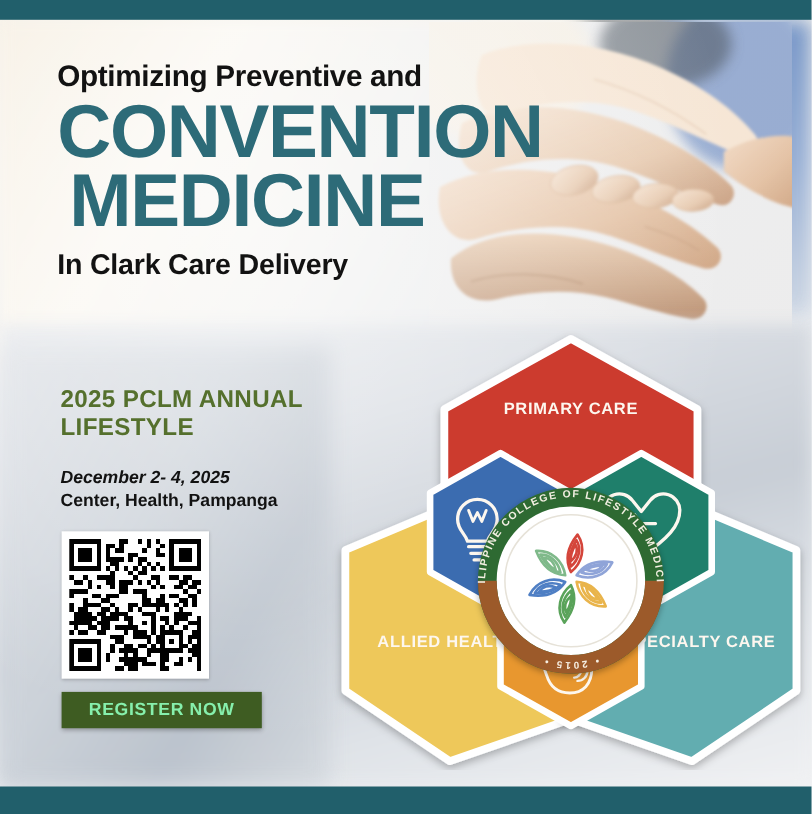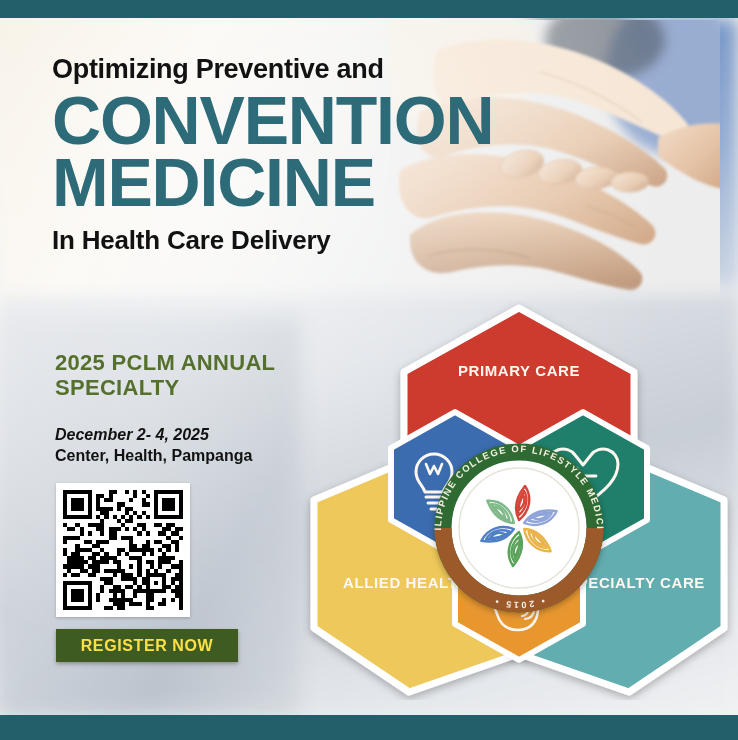--- a/index.html
+++ b/index.html
@@ -76,21 +76,21 @@
   .h-kicker {
     font-size:27px; font-weight:bold; color:#121212;
     letter-spacing:-.3px; line-height:1.1;
   }
   .h-big {
     font-size:68px; font-weight:bold; color:#2d6b78;
     letter-spacing:-1.2px; line-height:.92; margin-top:4px;
   }
   .h-big2 {
     font-size:68px; font-weight:bold; color:#2d6b78;
-    letter-spacing:-1.2px; line-height:.92;
+    letter-spacing:-1.2px; line-height:.92;margin-left:11px;
   }
   .h-sub {
     font-size:26px; font-weight:bold; color:#121212;
     letter-spacing:-.2px; line-height:1.1; margin-top:12px;
   }
 
   
   .event { position:absolute; left:55px; top:350px; z-index:20; }
   .ev-title {
     font-size:22px; font-weight:bold; color:#55702d;
@@ -112,21 +112,21 @@
     padding:7px;
     box-shadow:0 1px 3px rgba(0,0,0,.22);
   }
   .qr-wrap svg { display:block; width:120px; height:120px; }
 
   
   .register-btn {
     position:absolute; left:56px; top:629px; z-index:20;
     width:182px; height:33px;
     background:#3e5c22;
-    color:#fde047;
+    color:#86efac;
     font-size:16px; font-weight:bold; letter-spacing:.6px;
     display:flex; align-items:center; justify-content:center;
     box-shadow:0 2px 4px rgba(0,0,0,.3);
     cursor:pointer; user-select:none;
   }
 
   
   .hex-cluster {
     position:absolute; left:300px; top:300px;
     width:438px; height:400px; z-index:15;
@@ -221,26 +221,26 @@
   </svg>
 
   <div class="photo-lower"></div>
   <div class="photo-lower-left"></div>
   <div class="photo-vignette"></div>
 
   <div class="headline">
     <div class="h-kicker">Optimizing Preventive and</div>
     <div class="h-big">CONVENTION</div>
     <div class="h-big2">MEDICINE</div>
-    <div class="h-sub">In Health Care Delivery</div>
+    <div class="h-sub">In Clark Care Delivery</div>
   </div>
 
   <div class="event">
     <div class="ev-title">2025 PCLM ANNUAL</div>
-    <div class="ev-title">SPECIALTY</div>
+    <div class="ev-title">LIFESTYLE</div>
     <div class="ev-date">December 2- 4, 2025</div>
     <div class="ev-venue">Center, Health, Pampanga</div>
   </div>
 
   <div class="qr-wrap">
     <svg viewBox="0 0 29 29" shape-rendering="crispEdges">
       <rect width="29" height="29" fill="#ffffff"></rect>
       <g fill="#000000" id="qrcells">
           <path d="M0 0h1v1h-1zM1 0h1v1h-1zM2 0h1v1h-1zM3 0h1v1h-1zM4 0h1v1h-1zM5 0h1v1h-1zM6 0h1v1h-1zM11 0h1v1h-1zM12 0h1v1h-1zM15 0h1v1h-1zM17 0h1v1h-1zM19 0h1v1h-1zM22 0h1v1h-1zM23 0h1v1h-1zM24 0h1v1h-1zM25 0h1v1h-1zM26 0h1v1h-1zM27 0h1v1h-1zM28 0h1v1h-1zM0 1h1v1h-1zM6 1h1v1h-1zM8 1h1v1h-1zM9 1h1v1h-1zM11 1h1v1h-1zM17 1h1v1h-1zM20 1h1v1h-1zM22 1h1v1h-1zM28 1h1v1h-1zM0 2h1v1h-1zM2 2h1v1h-1zM3 2h1v1h-1zM4 2h1v1h-1zM6 2h1v1h-1zM8 2h1v1h-1zM10 2h1v1h-1zM11 2h1v1h-1zM16 2h1v1h-1zM19 2h1v1h-1zM22 2h1v1h-1zM24 2h1v1h-1zM25 2h1v1h-1zM26 2h1v1h-1zM28 2h1v1h-1zM0 3h1v1h-1zM2 3h1v1h-1zM3 3h1v1h-1zM4 3h1v1h-1zM6 3h1v1h-1zM8 3h1v1h-1zM13 3h1v1h-1zM14 3h1v1h-1zM19 3h1v1h-1zM20 3h1v1h-1zM22 3h1v1h-1zM24 3h1v1h-1zM25 3h1v1h-1zM26 3h1v1h-1zM28 3h1v1h-1zM0 4h1v1h-1zM2 4h1v1h-1zM3 4h1v1h-1zM4 4h1v1h-1zM6 4h1v1h-1zM8 4h1v1h-1zM9 4h1v1h-1zM10 4h1v1h-1zM11 4h1v1h-1zM13 4h1v1h-1zM15 4h1v1h-1zM16 4h1v1h-1zM22 4h1v1h-1zM24 4h1v1h-1zM25 4h1v1h-1zM26 4h1v1h-1zM28 4h1v1h-1zM0 5h1v1h-1zM6 5h1v1h-1zM9 5h1v1h-1zM10 5h1v1h-1zM15 5h1v1h-1zM17 5h1v1h-1zM19 5h1v1h-1zM22 5h1v1h-1zM28 5h1v1h-1zM0 6h1v1h-1zM1 6h1v1h-1zM2 6h1v1h-1zM3 6h1v1h-1zM4 6h1v1h-1zM5 6h1v1h-1zM6 6h1v1h-1zM8 6h1v1h-1zM10 6h1v1h-1zM12 6h1v1h-1zM14 6h1v1h-1zM16 6h1v1h-1zM18 6h1v1h-1zM20 6h1v1h-1zM22 6h1v1h-1zM23 6h1v1h-1zM24 6h1v1h-1zM25 6h1v1h-1zM26 6h1v1h-1zM27 6h1v1h-1zM28 6h1v1h-1zM9 7h1v1h-1zM13 7h1v1h-1zM15 7h1v1h-1zM16 7h1v1h-1zM0 8h1v1h-1zM3 8h1v1h-1zM6 8h1v1h-1zM7 8h1v1h-1zM8 8h1v1h-1zM9 8h1v1h-1zM14 8h1v1h-1zM18 8h1v1h-1zM19 8h1v1h-1zM22 8h1v1h-1zM23 8h1v1h-1zM25 8h1v1h-1zM26 8h1v1h-1zM1 9h1v1h-1zM2 9h1v1h-1zM4 9h1v1h-1zM8 9h1v1h-1zM9 9h1v1h-1zM11 9h1v1h-1zM12 9h1v1h-1zM13 9h1v1h-1zM15 9h1v1h-1zM17 9h1v1h-1zM19 9h1v1h-1zM24 9h1v1h-1zM25 9h1v1h-1zM27 9h1v1h-1zM28 9h1v1h-1zM4 10h1v1h-1zM6 10h1v1h-1zM9 10h1v1h-1zM11 10h1v1h-1zM12 10h1v1h-1zM18 10h1v1h-1zM20 10h1v1h-1zM23 10h1v1h-1zM24 10h1v1h-1zM26 10h1v1h-1zM27 10h1v1h-1zM0 11h1v1h-1zM1 11h1v1h-1zM2 11h1v1h-1zM3 11h1v1h-1zM11 11h1v1h-1zM12 11h1v1h-1zM14 11h1v1h-1zM15 11h1v1h-1zM16 11h1v1h-1zM25 11h1v1h-1zM28 11h1v1h-1zM0 12h1v1h-1zM5 12h1v1h-1zM6 12h1v1h-1zM8 12h1v1h-1zM9 12h1v1h-1zM10 12h1v1h-1zM16 12h1v1h-1zM20 12h1v1h-1zM22 12h1v1h-1zM23 12h1v1h-1zM26 12h1v1h-1zM27 12h1v1h-1zM3 13h1v1h-1zM7 13h1v1h-1zM8 13h1v1h-1zM16 13h1v1h-1zM17 13h1v1h-1zM19 13h1v1h-1zM20 13h1v1h-1zM24 13h1v1h-1zM25 13h1v1h-1zM27 13h1v1h-1zM0 14h1v1h-1zM3 14h1v1h-1zM4 14h1v1h-1zM5 14h1v1h-1zM6 14h1v1h-1zM9 14h1v1h-1zM13 14h1v1h-1zM14 14h1v1h-1zM16 14h1v1h-1zM17 14h1v1h-1zM18 14h1v1h-1zM19 14h1v1h-1zM20 14h1v1h-1zM21 14h1v1h-1zM23 14h1v1h-1zM25 14h1v1h-1zM27 14h1v1h-1zM0 15h1v1h-1zM2 15h1v1h-1zM3 15h1v1h-1zM7 15h1v1h-1zM8 15h1v1h-1zM10 15h1v1h-1zM13 15h1v1h-1zM15 15h1v1h-1zM19 15h1v1h-1zM21 15h1v1h-1zM24 15h1v1h-1zM1 16h1v1h-1zM2 16h1v1h-1zM3 16h1v1h-1zM4 16h1v1h-1zM6 16h1v1h-1zM7 16h1v1h-1zM9 16h1v1h-1zM10 16h1v1h-1zM11 16h1v1h-1zM12 16h1v1h-1zM16 16h1v1h-1zM17 16h1v1h-1zM18 16h1v1h-1zM23 16h1v1h-1zM24 16h1v1h-1zM25 16h1v1h-1zM26 16h1v1h-1zM1 17h1v1h-1zM2 17h1v1h-1zM3 17h1v1h-1zM4 17h1v1h-1zM5 17h1v1h-1zM7 17h1v1h-1zM8 17h1v1h-1zM9 17h1v1h-1zM10 17h1v1h-1zM12 17h1v1h-1zM13 17h1v1h-1zM18 17h1v1h-1zM20 17h1v1h-1zM21 17h1v1h-1zM23 17h1v1h-1zM24 17h1v1h-1zM25 17h1v1h-1zM28 17h1v1h-1zM0 18h1v1h-1zM1 18h1v1h-1zM2 18h1v1h-1zM3 18h1v1h-1zM4 18h1v1h-1zM6 18h1v1h-1zM7 18h1v1h-1zM8 18h1v1h-1zM13 18h1v1h-1zM16 18h1v1h-1zM18 18h1v1h-1zM21 18h1v1h-1zM23 18h1v1h-1zM26 18h1v1h-1zM27 18h1v1h-1zM28 18h1v1h-1zM1 19h1v1h-1zM4 19h1v1h-1zM5 19h1v1h-1zM7 19h1v1h-1zM8 19h1v1h-1zM10 19h1v1h-1zM11 19h1v1h-1zM12 19h1v1h-1zM13 19h1v1h-1zM14 19h1v1h-1zM18 19h1v1h-1zM20 19h1v1h-1zM22 19h1v1h-1zM25 19h1v1h-1zM28 19h1v1h-1zM0 20h1v1h-1zM2 20h1v1h-1zM3 20h1v1h-1zM6 20h1v1h-1zM7 20h1v1h-1zM12 20h1v1h-1zM14 20h1v1h-1zM15 20h1v1h-1zM16 20h1v1h-1zM18 20h1v1h-1zM20 20h1v1h-1zM21 20h1v1h-1zM22 20h1v1h-1zM23 20h1v1h-1zM24 20h1v1h-1zM27 20h1v1h-1zM28 20h1v1h-1zM9 21h1v1h-1zM10 21h1v1h-1zM11 21h1v1h-1zM14 21h1v1h-1zM15 21h1v1h-1zM16 21h1v1h-1zM17 21h1v1h-1zM19 21h1v1h-1zM20 21h1v1h-1zM24 21h1v1h-1zM26 21h1v1h-1zM27 21h1v1h-1zM28 21h1v1h-1zM0 22h1v1h-1zM1 22h1v1h-1zM2 22h1v1h-1zM3 22h1v1h-1zM4 22h1v1h-1zM5 22h1v1h-1zM6 22h1v1h-1zM10 22h1v1h-1zM11 22h1v1h-1zM17 22h1v1h-1zM19 22h1v1h-1zM20 22h1v1h-1zM22 22h1v1h-1zM24 22h1v1h-1zM26 22h1v1h-1zM28 22h1v1h-1zM0 23h1v1h-1zM6 23h1v1h-1zM9 23h1v1h-1zM12 23h1v1h-1zM13 23h1v1h-1zM15 23h1v1h-1zM16 23h1v1h-1zM18 23h1v1h-1zM20 23h1v1h-1zM24 23h1v1h-1zM25 23h1v1h-1zM27 23h1v1h-1zM28 23h1v1h-1zM0 24h1v1h-1zM2 24h1v1h-1zM3 24h1v1h-1zM4 24h1v1h-1zM6 24h1v1h-1zM9 24h1v1h-1zM11 24h1v1h-1zM12 24h1v1h-1zM13 24h1v1h-1zM14 24h1v1h-1zM17 24h1v1h-1zM18 24h1v1h-1zM19 24h1v1h-1zM20 24h1v1h-1zM21 24h1v1h-1zM22 24h1v1h-1zM23 24h1v1h-1zM24 24h1v1h-1zM26 24h1v1h-1zM27 24h1v1h-1zM28 24h1v1h-1zM0 25h1v1h-1zM2 25h1v1h-1zM3 25h1v1h-1zM4 25h1v1h-1zM6 25h1v1h-1zM8 25h1v1h-1zM12 25h1v1h-1zM14 25h1v1h-1zM17 25h1v1h-1zM20 25h1v1h-1zM21 25h1v1h-1zM27 25h1v1h-1zM28 25h1v1h-1zM0 26h1v1h-1zM2 26h1v1h-1zM3 26h1v1h-1zM4 26h1v1h-1zM6 26h1v1h-1zM8 26h1v1h-1zM11 26h1v1h-1zM12 26h1v1h-1zM13 26h1v1h-1zM14 26h1v1h-1zM15 26h1v1h-1zM16 26h1v1h-1zM20 26h1v1h-1zM21 26h1v1h-1zM24 26h1v1h-1zM26 26h1v1h-1zM28 26h1v1h-1zM0 27h1v1h-1zM6 27h1v1h-1zM12 27h1v1h-1zM13 27h1v1h-1zM14 27h1v1h-1zM16 27h1v1h-1zM17 27h1v1h-1zM18 27h1v1h-1zM20 27h1v1h-1zM23 27h1v1h-1zM24 27h1v1h-1zM28 27h1v1h-1zM0 28h1v1h-1zM1 28h1v1h-1zM2 28h1v1h-1zM3 28h1v1h-1zM4 28h1v1h-1zM5 28h1v1h-1zM6 28h1v1h-1zM10 28h1v1h-1zM11 28h1v1h-1zM13 28h1v1h-1zM14 28h1v1h-1zM20 28h1v1h-1zM21 28h1v1h-1zM28 28h1v1h-1z"></path>
         </g>

